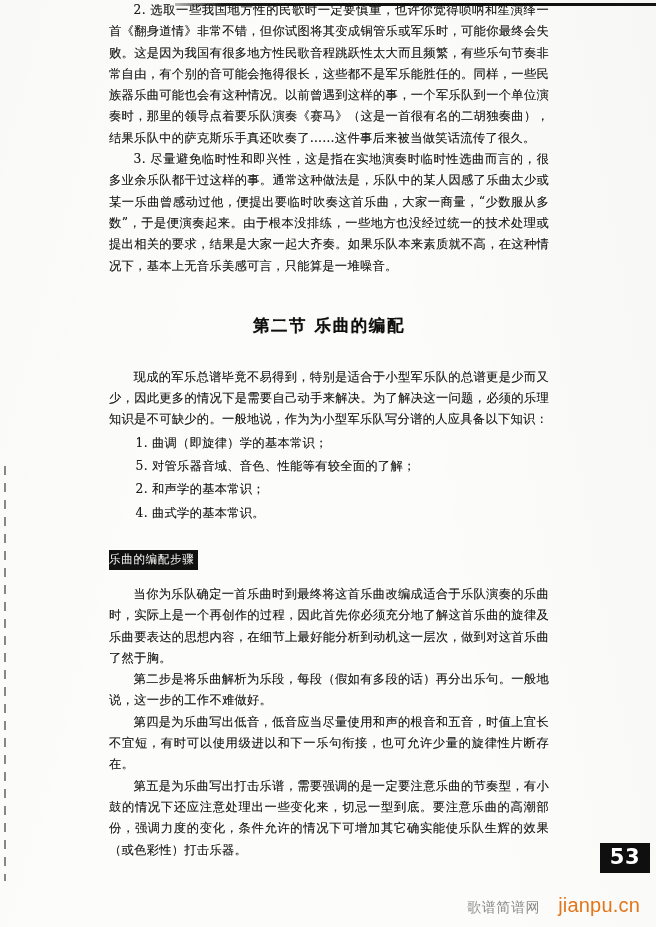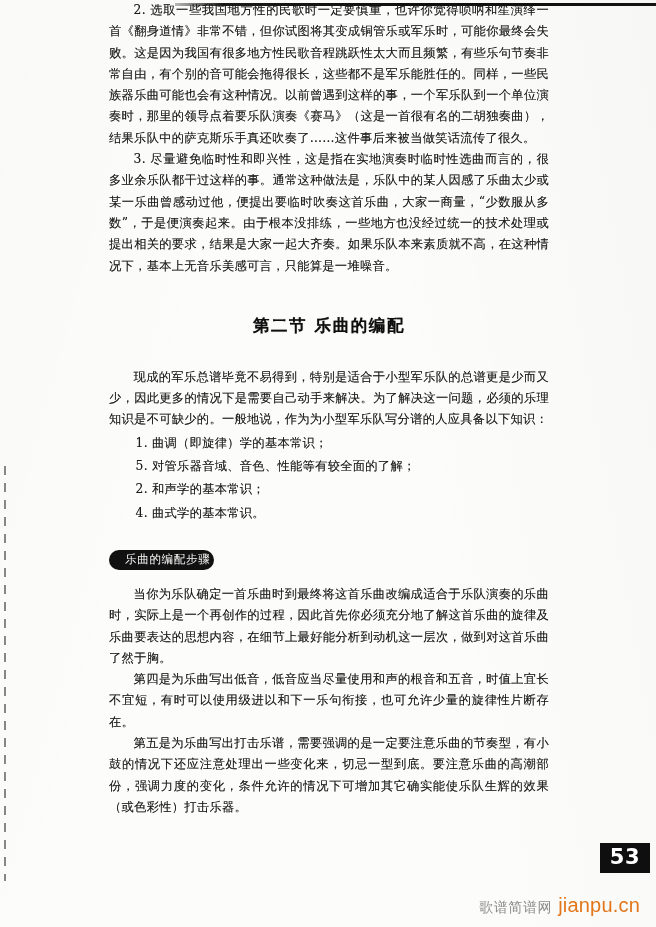--- a/index.html
+++ b/index.html
@@ -93,25 +93,24 @@
     font-family: "DejaVu Sans", "Liberation Sans", sans-serif;
     text-shadow: 0 0 .7px rgba(0,0,0,.55);
   }
 
   .label-box {
     display: inline-block;
     background: #111111;
     color: #f6f6f4;
     font-size: 11.6px;
     line-height: 15px;
-    padding: 2px 4px 3px 16px;
+    padding: 2px 4px 3px 0;
     letter-spacing: .6px;
     font-family: "DejaVu Sans", "Liberation Sans", sans-serif;
     font-weight: 500;
-    border-radius: 10px;
   }
 
   .spacer-lg { height: 22px; }
   .spacer-md { height: 14px; }
 
   
   .page-number {
     position: absolute;
     right: 6px;
     bottom: 54px;
@@ -125,21 +124,21 @@
     letter-spacing: .5px;
   }
 
   
   .watermark {
     position: absolute;
     right: 16px;
     bottom: 10px;
     display: flex;
     align-items: baseline;
-    gap: 6px;
+    gap: 18px;
     white-space: nowrap;
   }
   .watermark .wm-cn {
     color: #8c8c8c;
     font-size: 14px;
     letter-spacing: .6px;
     font-family: "DejaVu Serif", "Liberation Serif", serif;
   }
   .watermark .wm-url {
     color: #e2761b;
@@ -164,20 +163,21 @@
       <div class="spacer-md"></div>
       <p class="para">现成的军乐总谱毕竟不易得到，特别是适合于小型军乐队的总谱更是少而又少，因此更多的情况下是需要自己动手来解决。为了解决这一问题，必须的乐理知识是不可缺少的。一般地说，作为为小型军乐队写分谱的人应具备以下知识：</p>
       <p class="listitem">1. 曲调（即旋律）学的基本常识；</p>
       <p class="listitem">5. 对管乐器音域、音色、性能等有较全面的了解；</p>
       <p class="listitem">2. 和声学的基本常识；</p>
       <p class="listitem">4. 曲式学的基本常识。</p>
       <div class="spacer-lg"></div>
       <div><span class="label-box">乐曲的编配步骤</span></div>
       <div class="spacer-md"></div>
       <p class="para">当你为乐队确定一首乐曲时到最终将这首乐曲改编成适合于乐队演奏的乐曲时，实际上是一个再创作的过程，因此首先你必须充分地了解这首乐曲的旋律及乐曲要表达的思想内容，在细节上最好能分析到动机这一层次，做到对这首乐曲了然于胸。</p>
+      <p class="para">第二步是将乐曲解析为乐段，每段（假如有多段的话）再分出乐句。一般地说，这一步的工作不难做好。</p>
       <p class="para">第四是为乐曲写出低音，低音应当尽量使用和声的根音和五音，时值上宜长不宜短，有时可以使用级进以和下一乐句衔接，也可允许少量的旋律性片断存在。</p>
       <p class="para">第五是为乐曲写出打击乐谱，需要强调的是一定要注意乐曲的节奏型，有小鼓的情况下还应注意处理出一些变化来，切忌一型到底。要注意乐曲的高潮部份，强调力度的变化，条件允许的情况下可增加其它确实能使乐队生辉的效果（或色彩性）打击乐器。</p>
     </div>
 
   <div class="page-number">53</div>
 
   <div class="watermark">
     <span class="wm-cn">歌谱简谱网</span>
     <span class="wm-url">jianpu.cn</span>
   </div>

